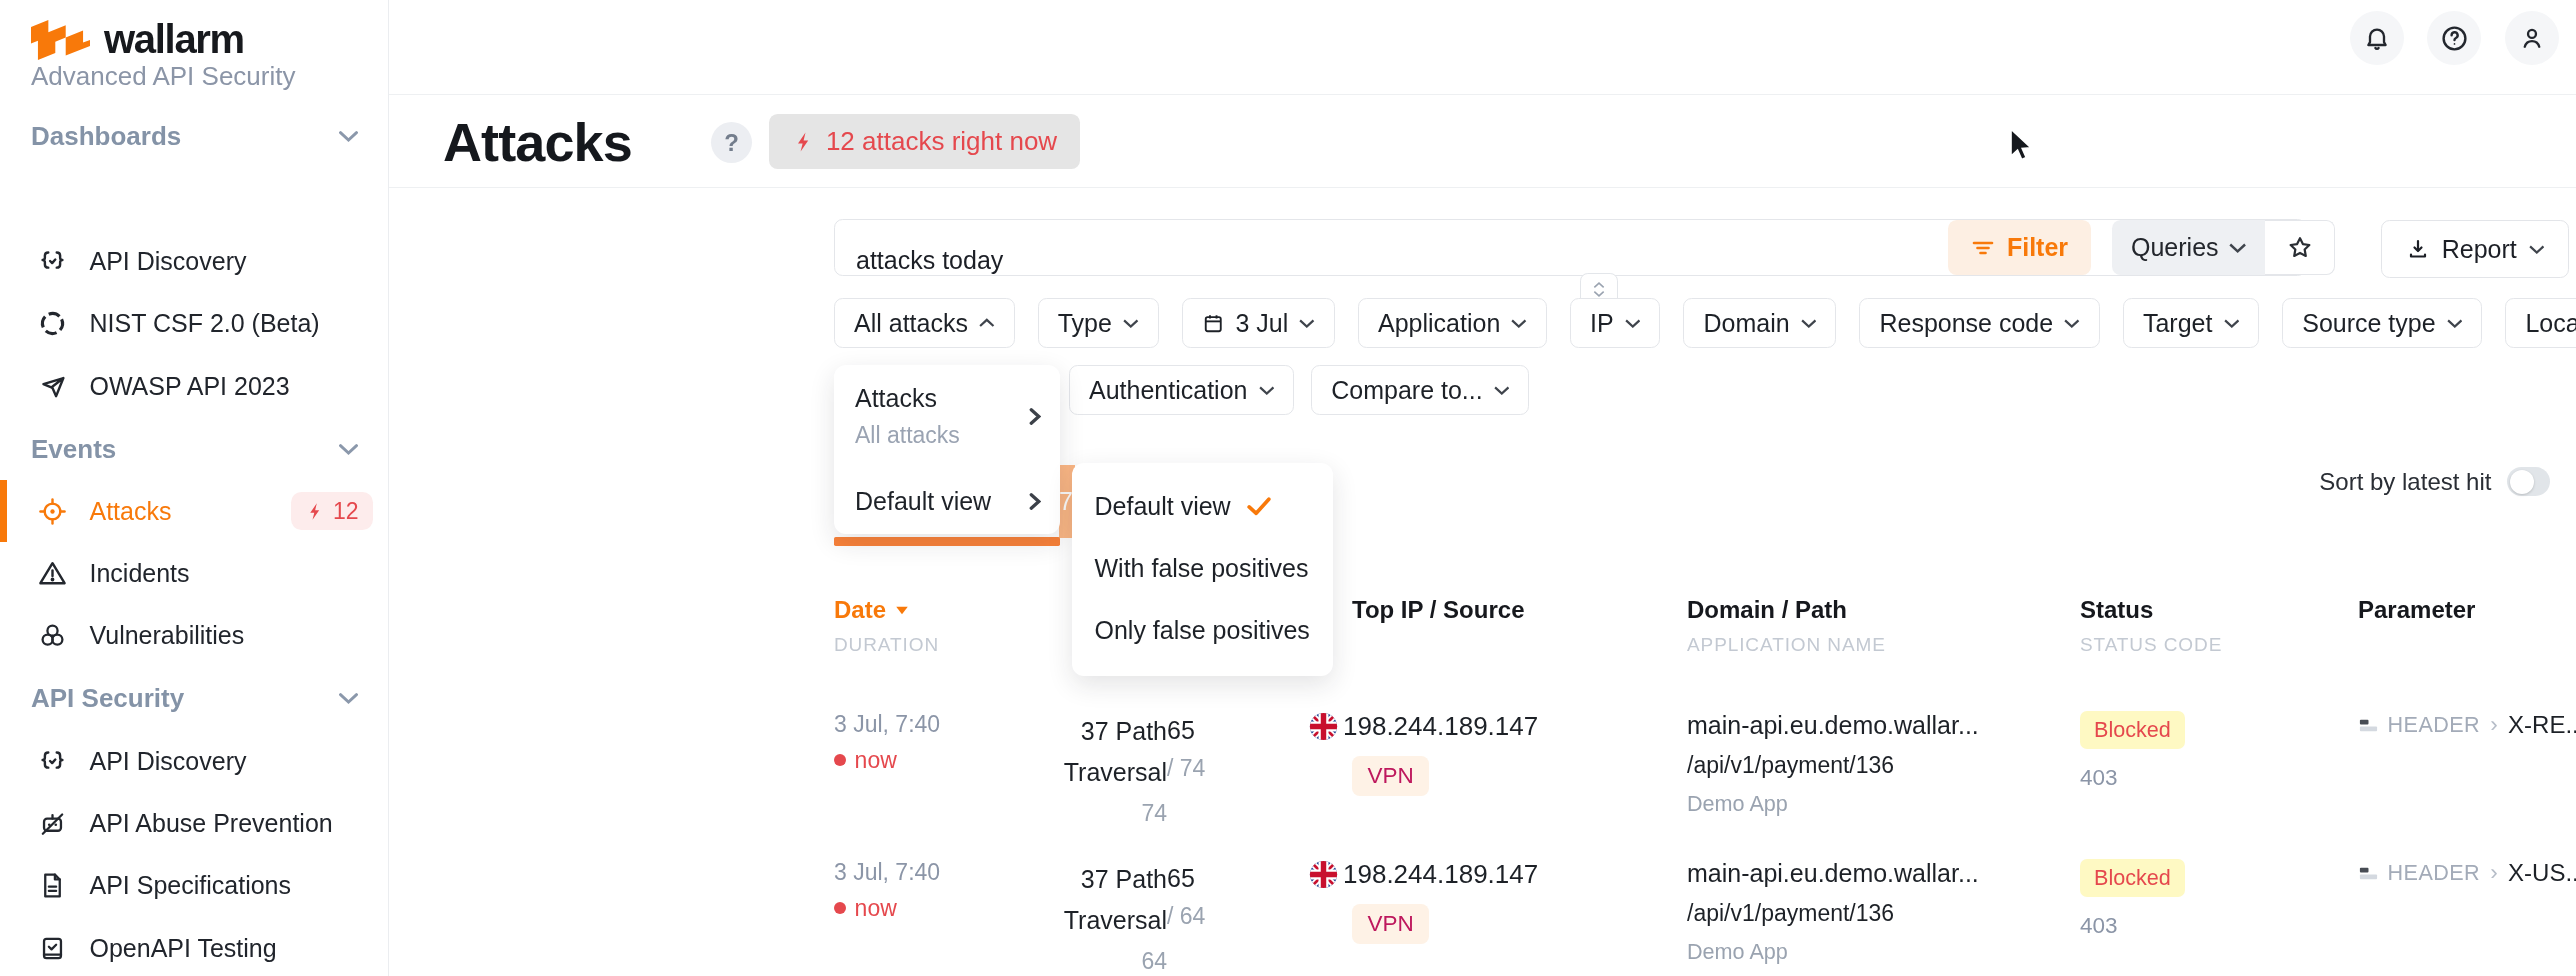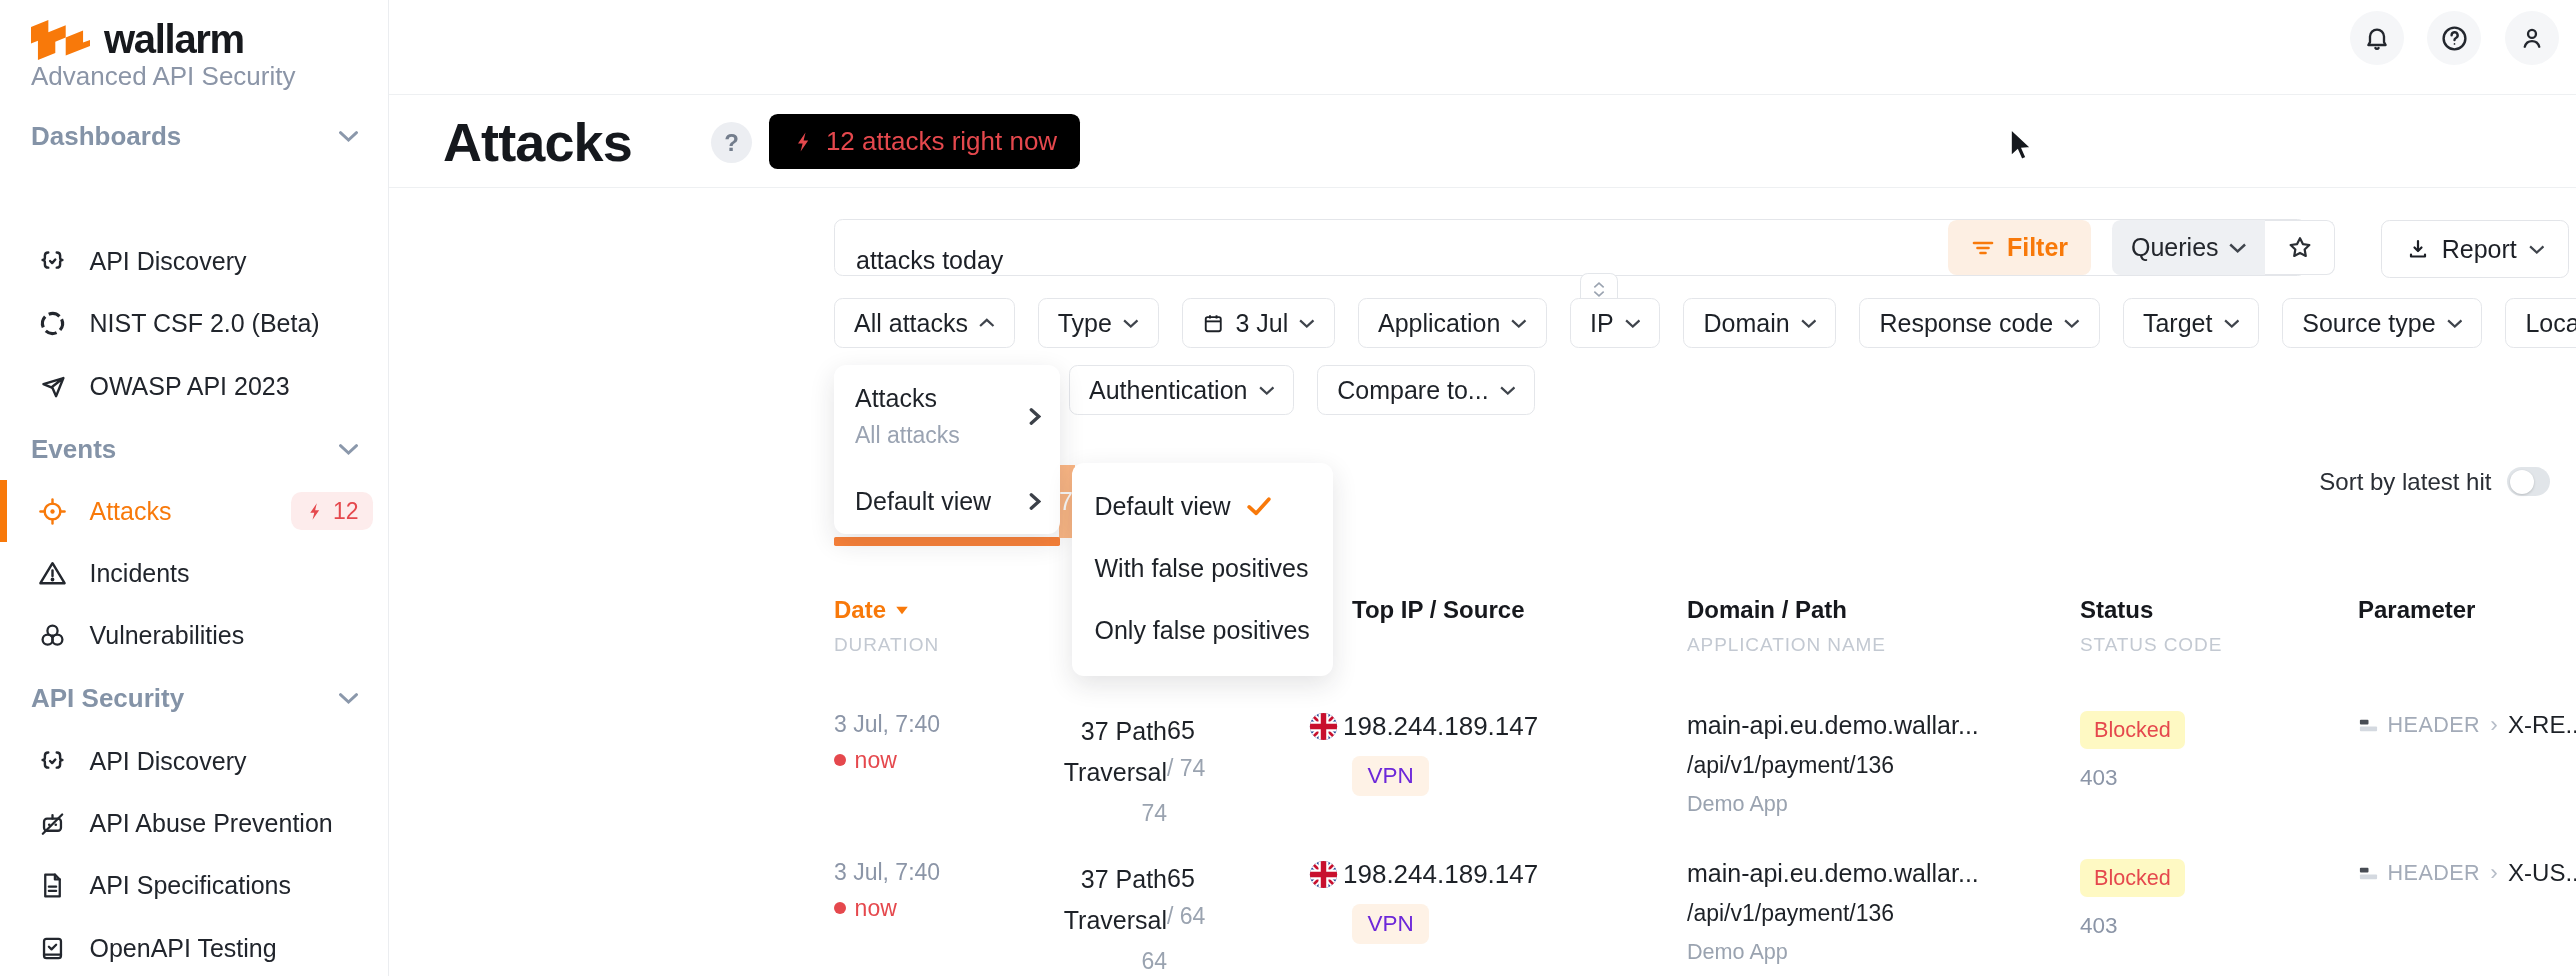--- a/index.html
+++ b/index.html
@@ -28,21 +28,21 @@
   
   .topbar { position:absolute; left:389px; top:0; width:2187px; height:95px; border-bottom:1.7px solid #eef0f2; background:#fff; }
   .round-btn { position:absolute; top:11.2px; width:54px; height:54px; border-radius:50%; background:#f5f6f8;
     display:flex; align-items:center; justify-content:center; cursor:pointer; }
 
   
   .titlebar { position:absolute; left:389px; top:95px; width:2187px; height:93px; border-bottom:1.7px solid #eef0f2; background:#fff; }
   .page-title { position:absolute; left:54px; top:15.6px; font-size:54px; font-weight:700; letter-spacing:-0.9px; color:#15181d; }
   .help-circle { position:absolute; left:322px; top:27px; width:41px; height:41px; border-radius:50%; background:#eceef2;
     display:flex; align-items:center; justify-content:center; font-size:24px; font-weight:700; color:#737d8c; cursor:pointer; }
-  .live-badge { position:absolute; left:380px; top:19px; height:55px; padding:0 22.5px; border-radius:8.6px; background:#000000;
+  .live-badge { position:absolute; left:380px; top:19px; height:55px; padding:0 22.5px; border-radius:8.6px; background:#e5e5e5;
     display:flex; align-items:center; gap:10.4px; font-size:26px; color:#e5484d; cursor:pointer; }
 
   
   .search-box { position:absolute; left:834px; top:219px; width:1472px; height:57px; border:1.7px solid #e4e6ea; border-radius:8.6px;
     background:#fff; display:flex; align-items:flex-end; }
   .search-input { flex:1; border:none; outline:none; font-family:inherit; font-size:25px; color:#1c1f26; padding:0 0 0 21px; background:transparent; }
   .slash-key { width:33px; height:36px; border:1.7px solid #e1e4e9; border-radius:7px; color:#9aa3b0; font-size:22.5px;
     display:flex; align-items:center; justify-content:center; margin-right:10.4px; }
   .search-btn { width:48px; height:48px; border-radius:7px; background:#f8790a; margin-right:3.5px;
     display:flex; align-items:center; justify-content:center; cursor:pointer; border:none; }
@@ -53,21 +53,21 @@
   .queries-group { position:absolute; left:2112px; top:220px; height:55px; display:flex; }
   .queries-btn { height:55px; padding:0 19px; background:#eef0f3; border:none; border-radius:8.6px 0 0 8.6px;
     display:flex; align-items:center; gap:10.4px; font-size:25px; color:#23262c; cursor:pointer; }
   .star-btn { width:70px; height:55px; background:#fff; border:1.7px solid #e4e6ea; border-left:none; border-radius:0 8.6px 8.6px 0;
     display:flex; align-items:center; justify-content:center; cursor:pointer; }
   .report-btn { position:absolute; left:2381px; top:220px; width:188px; height:58px; background:#fff; border:1.7px solid #e3e5e9;
     border-radius:8.6px; display:flex; align-items:center; justify-content:center; gap:12px; font-size:25px; color:#1c1f26; cursor:pointer; }
 
   
   .chips-row { position:absolute; left:834px; top:298px; display:flex; gap:23px; }
-  .chips-row2 { position:absolute; left:1069px; top:365px; display:flex; gap:23px; }
+  .chips-row2 { position:absolute; left:1069px; top:365px; display:flex; gap:17px; }
   .chip { height:50px; background:#fff; border:1.7px solid #e4e6ea; border-radius:8.6px; padding:0 19px;
     display:flex; align-items:center; gap:11.2px; font-size:25px; color:#1d2127; white-space:nowrap; cursor:pointer; }
 
   
   .menu-panel { position:absolute; left:834px; top:365px; width:226px; height:169px; background:#fff; border-radius:12px;
     box-shadow:0 8.6px 26px rgba(30,35,45,.12); z-index:10; padding:19px 19px 0 21px; }
   .menu-group { display:flex; justify-content:space-between; align-items:center; cursor:pointer; }
   .menu-title { font-size:25px; color:#1e2228; }
   .menu-sub { font-size:23px; color:#9aa3b2; margin-top:8.6px; }
   .menu-item2 { margin-top:38px; display:flex; justify-content:space-between; align-items:center; cursor:pointer; }
@@ -97,21 +97,21 @@
   .c-date .d1 { font-size:23px; color:#8b95a7; }
   .c-date .d2 { margin-top:8.6px; display:flex; align-items:center; gap:8.6px; font-size:23px; color:#e5484d; }
   .dot { width:12px; height:12px; border-radius:50%; background:#e5484d; }
   .c-type { text-align:right; font-size:25px; line-height:41px; color:#1d2127; padding-right:0; }
   .c-type .total { font-size:23px; color:#9aa3b0; }
   .c-hits { text-align:left; font-size:25px; line-height:38px; color:#1d2127; }
   .c-hits .total { font-size:23px; color:#9aa3b0; }
   .c-ip { padding-left:43px; }
   .ip-line { display:flex; align-items:center; gap:5px; font-size:26px; color:#1d2127; }
   .src-badge { display:inline-block; margin-top:14px; margin-left:43px; padding:7px 15.6px; background:#fef2e6; border-radius:7.8px;
-    font-size:22.5px; color:#6d28d9; }
+    font-size:22.5px; color:#be185d; }
   .c-dom .l1 { font-size:25px; color:#1d2127; }
   .c-dom .l2 { font-size:23px; color:#1d2127; margin-top:12px; }
   .c-dom .l3 { font-size:21.6px; color:#9aa3b0; margin-top:12px; }
   .status-badge { display:inline-block; padding:6px 14px; background:#fef9c3; border-radius:7px; font-size:21.6px; color:#e5484d; }
   .status-code { font-size:22.5px; color:#8b95a7; margin-top:15.6px; }
   .c-param { display:flex; align-items:center; gap:8.6px; white-space:nowrap; }
   .p-part { font-size:21.6px; color:#a3abb8; letter-spacing:0.4px; }
   .p-sep { font-size:22.5px; color:#b6bdc8; padding:0 1.7px; }
   .p-name { font-size:24px; color:#1d2127; }
 

